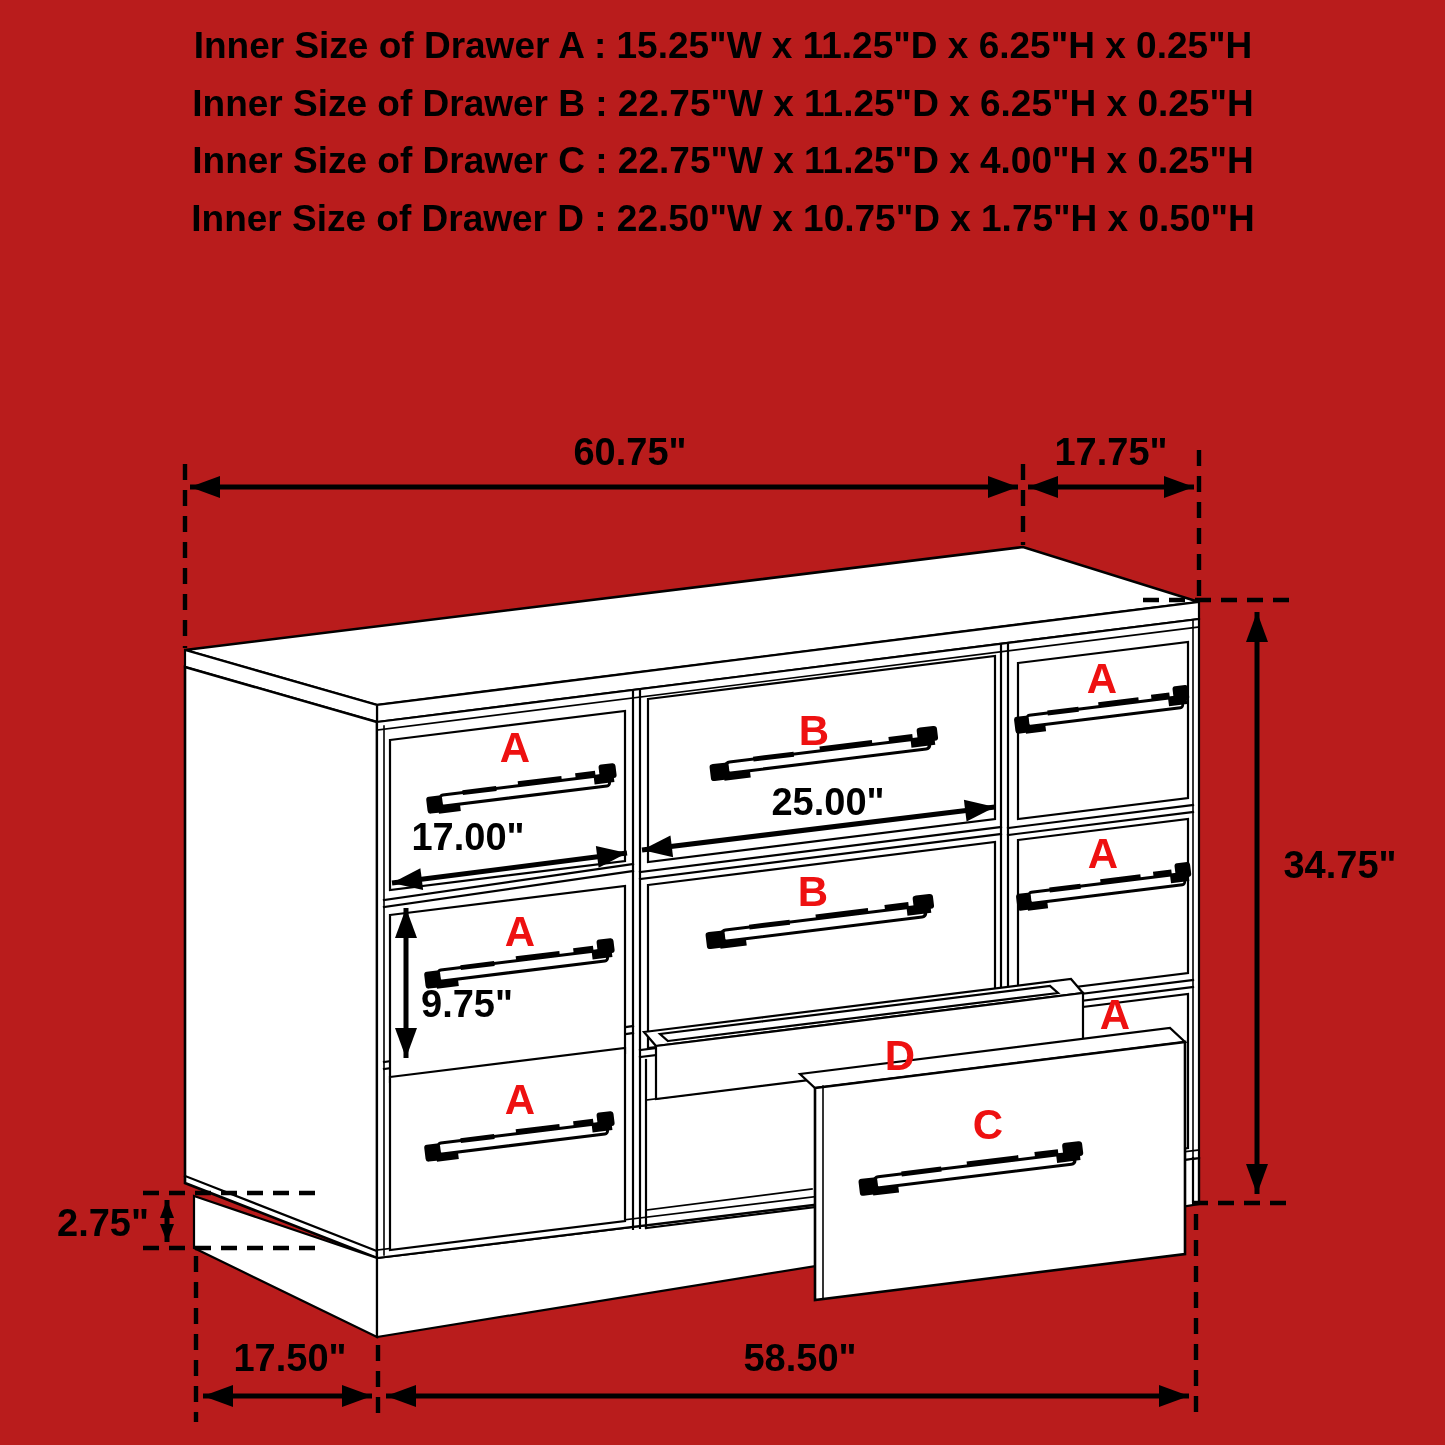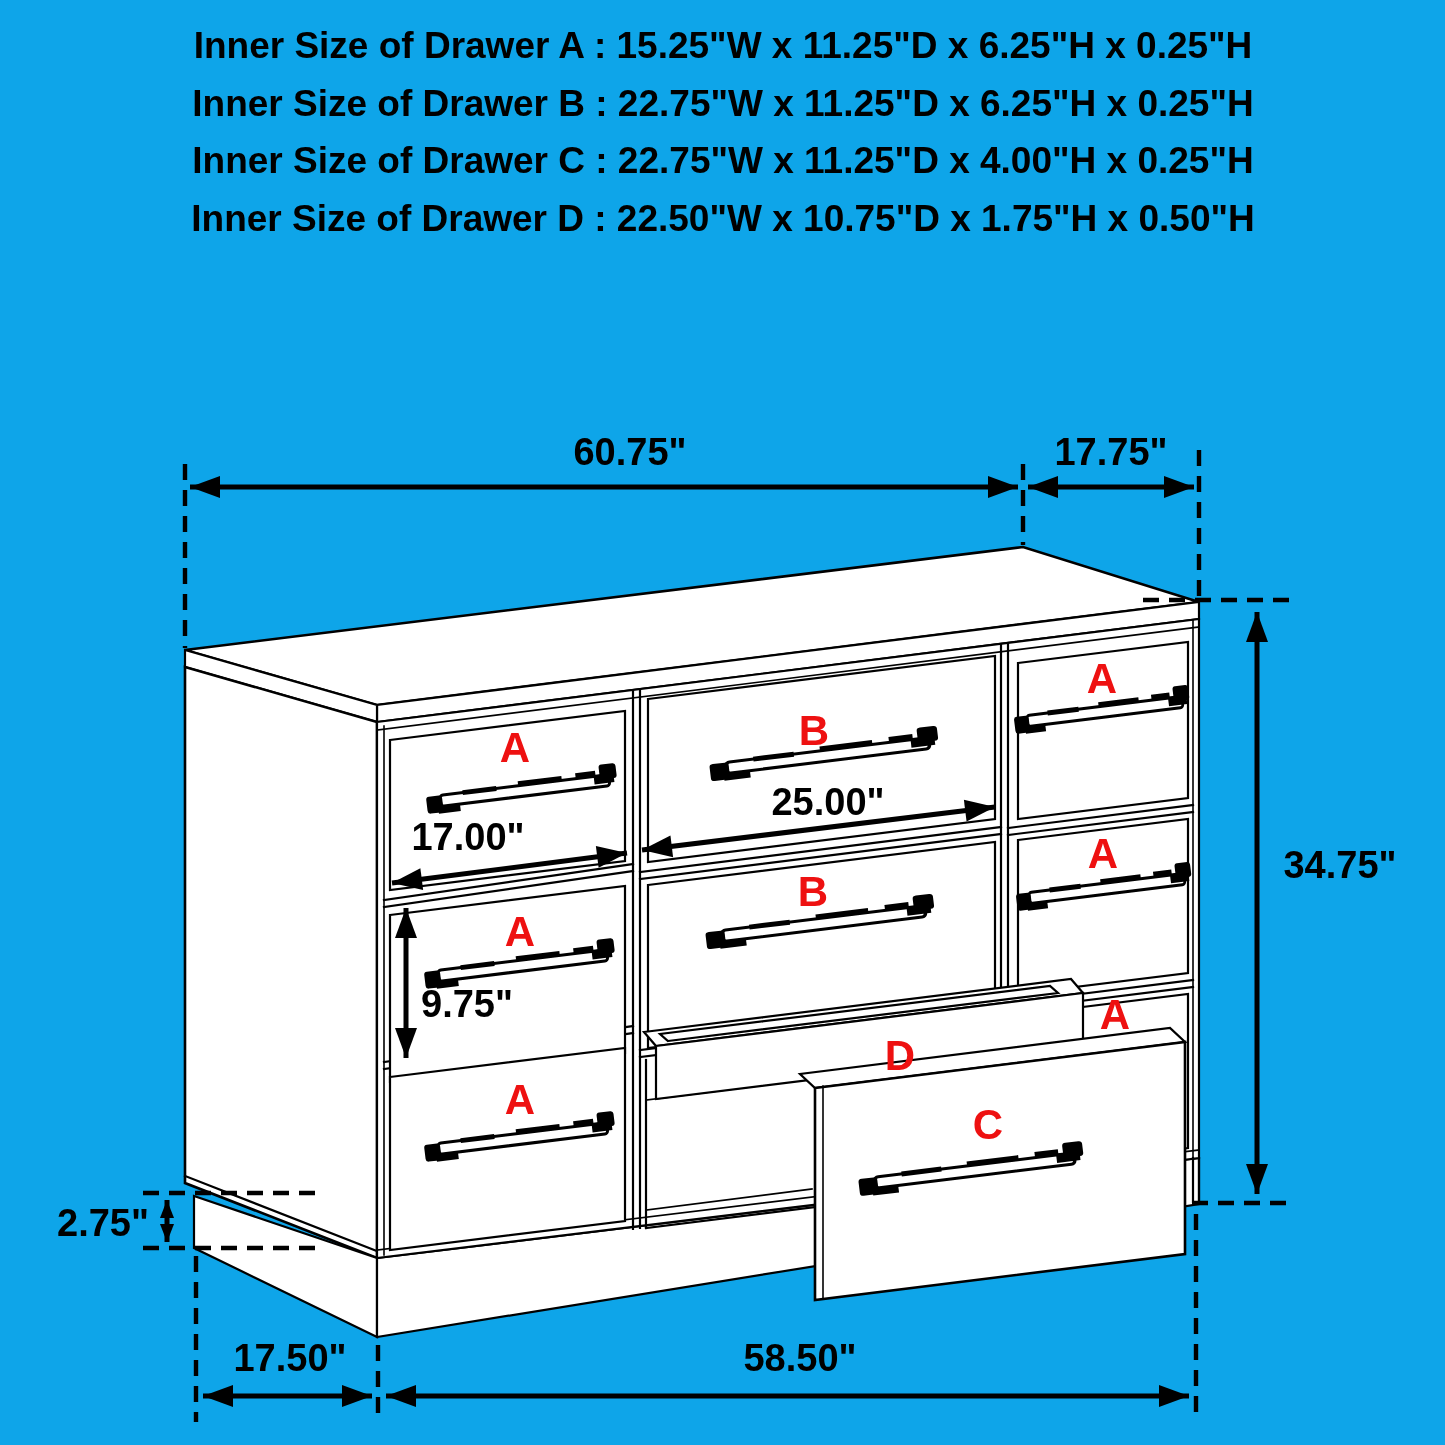--- a/index.html
+++ b/index.html
@@ -1,16 +1,16 @@
 <!DOCTYPE html>
 <html><head>
 <meta charset="utf-8">
 <style>
   html,body{margin:0;padding:0;background:#ffffff;}
-  .stage{width:1445px;height:1445px;position:relative;background:#0ea5e9;overflow:hidden;}
+  .stage{width:1445px;height:1445px;position:relative;background:#b91c1c;overflow:hidden;}
   svg{display:block;}
   
   .ln   {stroke:#000;stroke-width:2.2;fill:none;stroke-linecap:square;}
   .ln15 {stroke:#000;stroke-width:1.6;fill:none;stroke-linecap:square;}
   .fw   {fill:#fff;stroke:#000;stroke-width:2.2;stroke-linejoin:miter;}
   .fw25 {fill:#fff;stroke:#000;stroke-width:2.6;stroke-linejoin:miter;}
   .dim  {stroke:#000;stroke-width:5;fill:none;}
   .dash {stroke:#000;stroke-width:4.4;stroke-dasharray:16 10;fill:none;}
   
   text{font-family:"Liberation Sans", sans-serif;}

